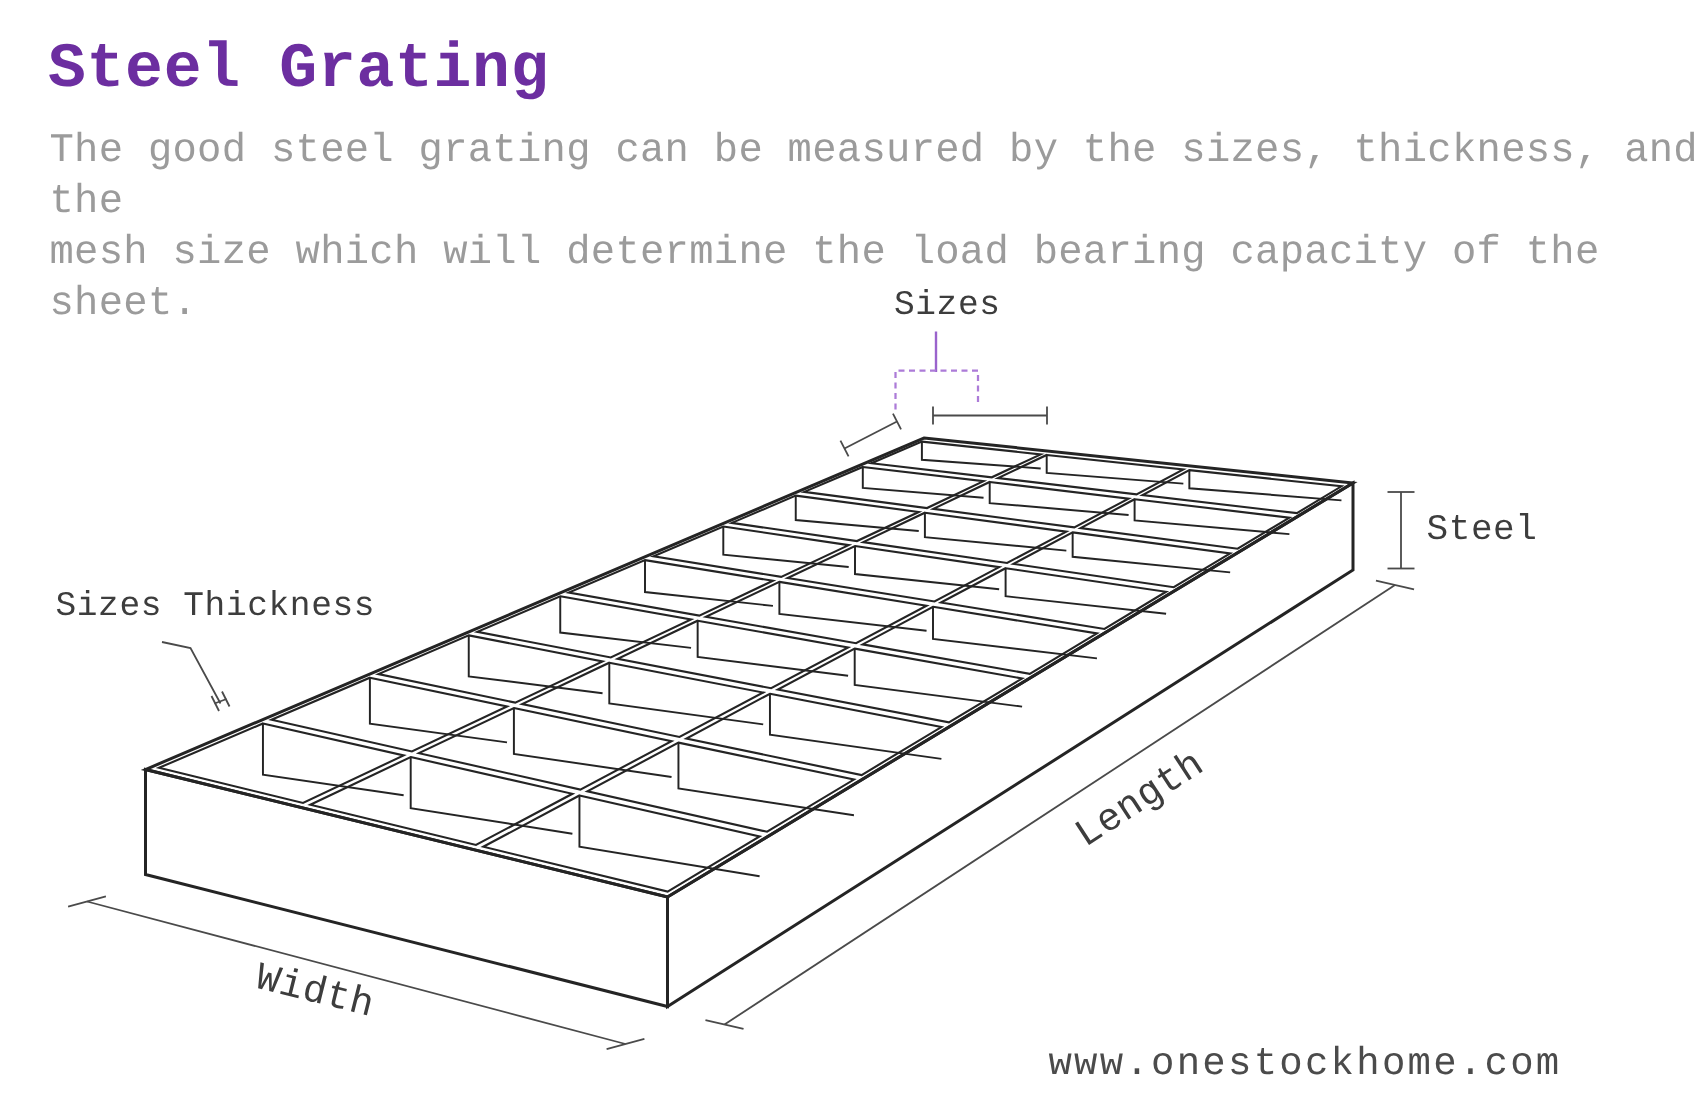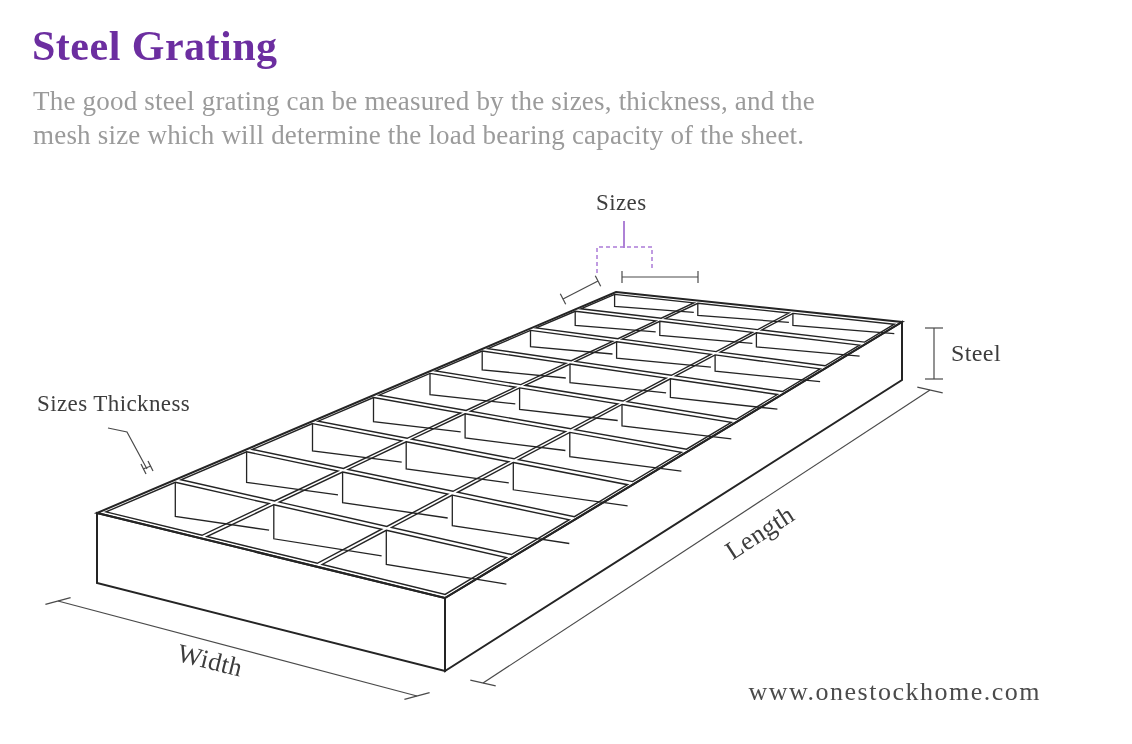--- a/index.html
+++ b/index.html
@@ -1,18 +1,18 @@
 <!DOCTYPE html>
 <html><head>
 <meta charset="utf-8">
 <style>
   html,body{margin:0;padding:0;background:#ffffff;}
   #stage{
     position:relative;width:1132px;height:744px;background:#ffffff;
-    font-family:Liberation Serif, serif;overflow:hidden;
+    font-family:Liberation Mono, monospace;overflow:hidden;
   }
   #diagram-svg{position:absolute;left:0;top:0;}
   .abs{position:absolute;}
   #page-title{
     left:32px;top:22px;font-size:42px;font-weight:700;letter-spacing:0.5px;
     color:#6C2EA0;
   }
   #page-desc{
     left:33px;top:84px;font-size:27px;line-height:34px;color:#9b9b9b;
     letter-spacing:0.2px;
@@ -23,21 +23,21 @@
   #label-thickness{left:37px;top:391px;font-size:23px;}
   #label-width{
     left:150px;top:646px;width:120px;text-align:center;font-size:26px;
     transform:rotate(14deg);transform-origin:center;
   }
   #label-length{
     left:700px;top:518px;width:120px;text-align:center;font-size:26px;
     transform:rotate(-33deg);transform-origin:center;
   }
   #site-url{
-    right:91px;top:677px;font-size:26px;color:#4b4b4b;letter-spacing:1.5px;
+    right:91px;top:694px;font-size:26px;color:#4b4b4b;letter-spacing:1.5px;
   }
 </style>
 </head>
 <body>
 
 <div id="stage">
 
   <svg id="diagram-svg" width="1132" height="744" viewBox="0 0 1132 744">
       <path d="M97.0,513.0 L445.0,598.0 L445.0,671.0 L97.0,583.0 Z" fill="#ffffff" stroke="#242424" stroke-width="2"></path>
       <path d="M445.0,598.0 L902.0,322.0 L902.0,380.0 L445.0,671.0 Z" fill="#ffffff" stroke="#242424" stroke-width="2"></path>

